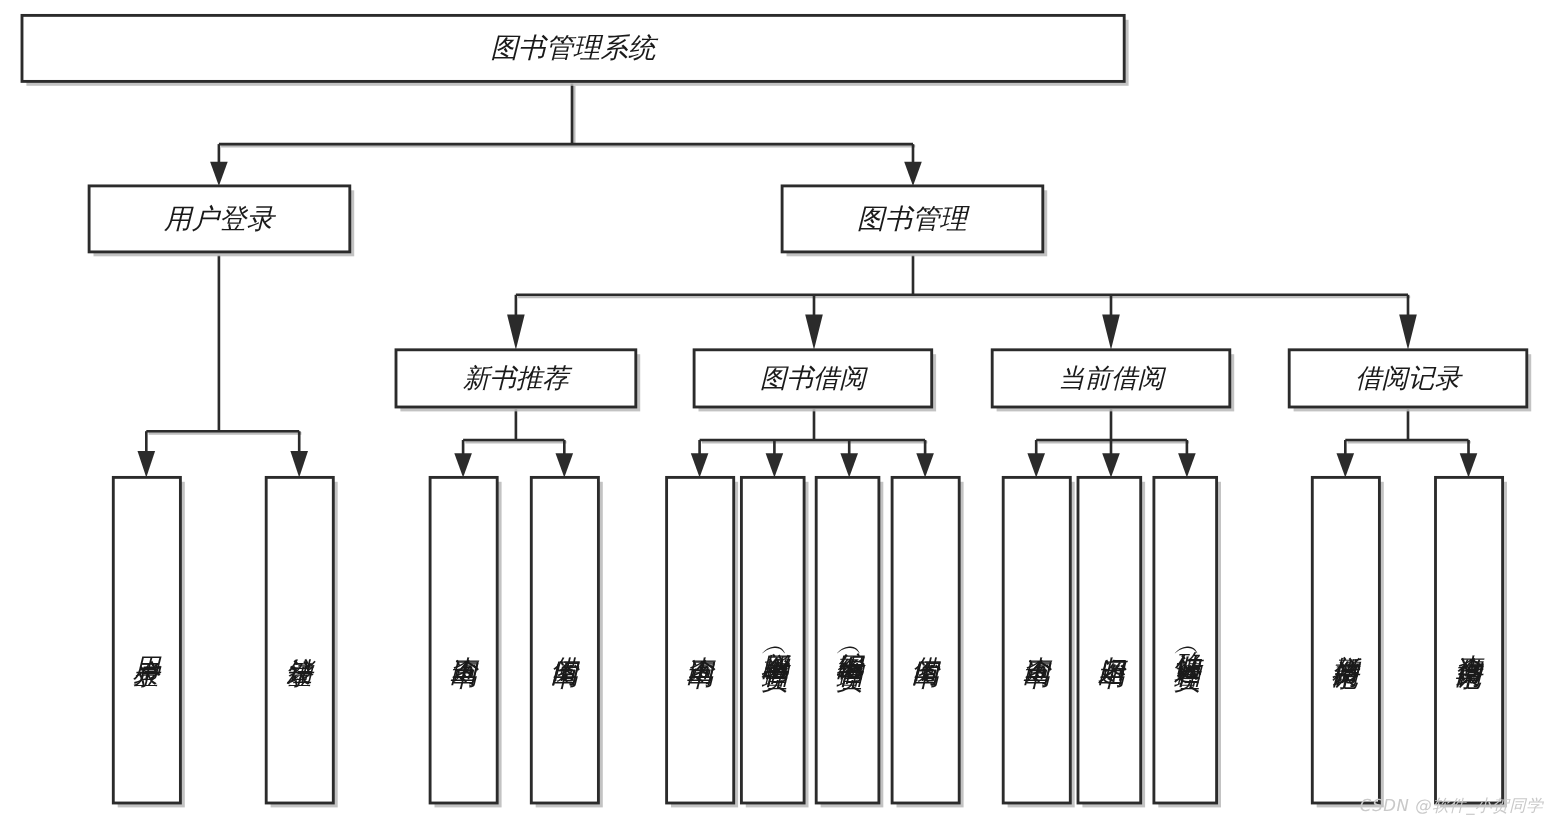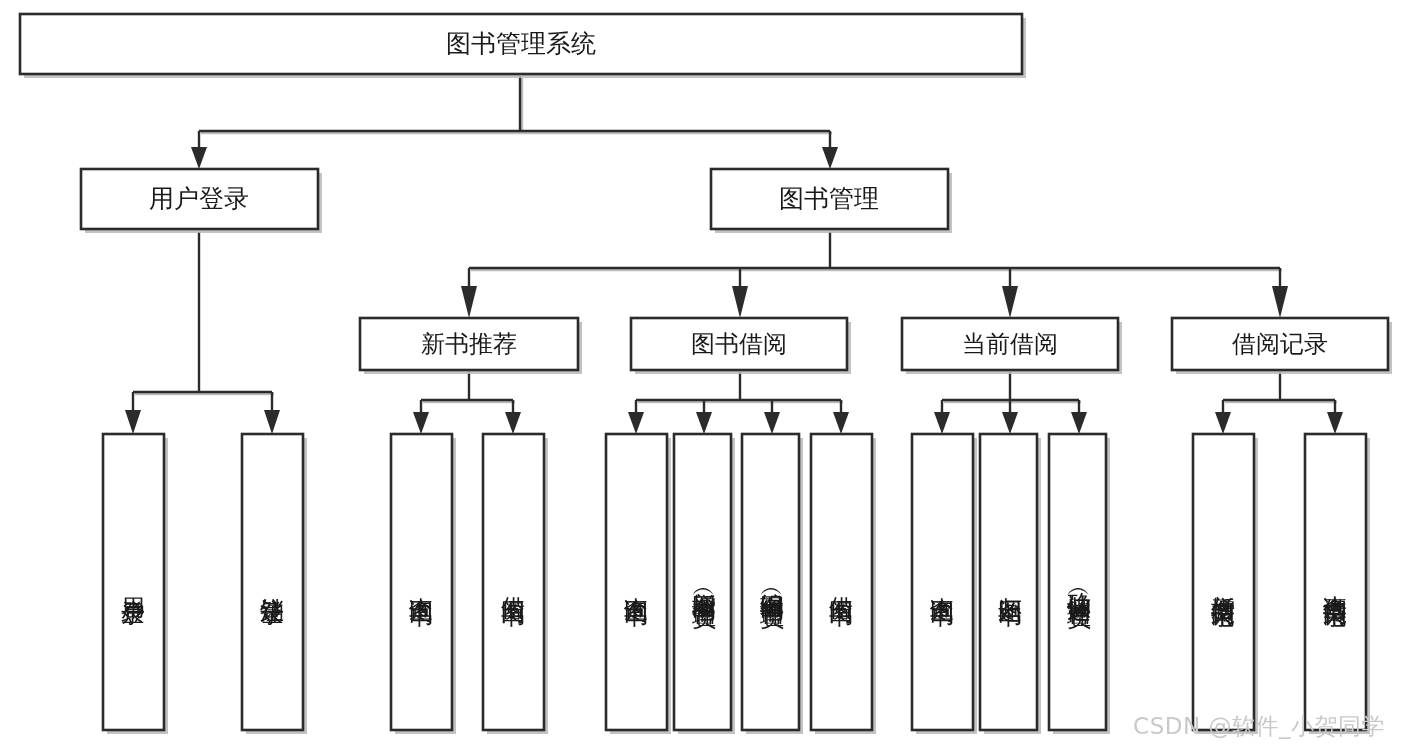--- a/index.html
+++ b/index.html
@@ -13,20 +13,21 @@
     font-family: "DejaVu Sans", "Liberation Sans", sans-serif;
     overflow: hidden;
     position: relative;
   }
   #diagram-root {
     position: absolute;
     left: 0;
     top: 0;
     width: 1405px;
     height: 747px;
+    font-style: italic;
   }
   svg.flow {
     display: block;
     width: 1405px;
     height: 747px;
   }
   .node-box {
     fill: #ffffff;
     stroke: #2b2b2b;
     stroke-width: 2.6;
@@ -66,24 +67,24 @@
     font-size: 24px;
     fill: #1a1a1a;
     writing-mode: vertical-rl;
     text-orientation: upright;
     letter-spacing: 2px;
     text-anchor: middle;
     dominant-baseline: central;
   }
   .watermark {
     position: absolute;
-    right: 20px;
+    right: 2px;
     bottom: 5px;
     font-family: "DejaVu Sans", "Liberation Sans", sans-serif;
-    font-size: 23px;
+    font-size: 15px;
     color: #c9c9c9;
     white-space: nowrap;
     letter-spacing: 0.5px;
     user-select: none;
   }
 </style>
 </head>
 <body>
 
 <div id="diagram-root">

